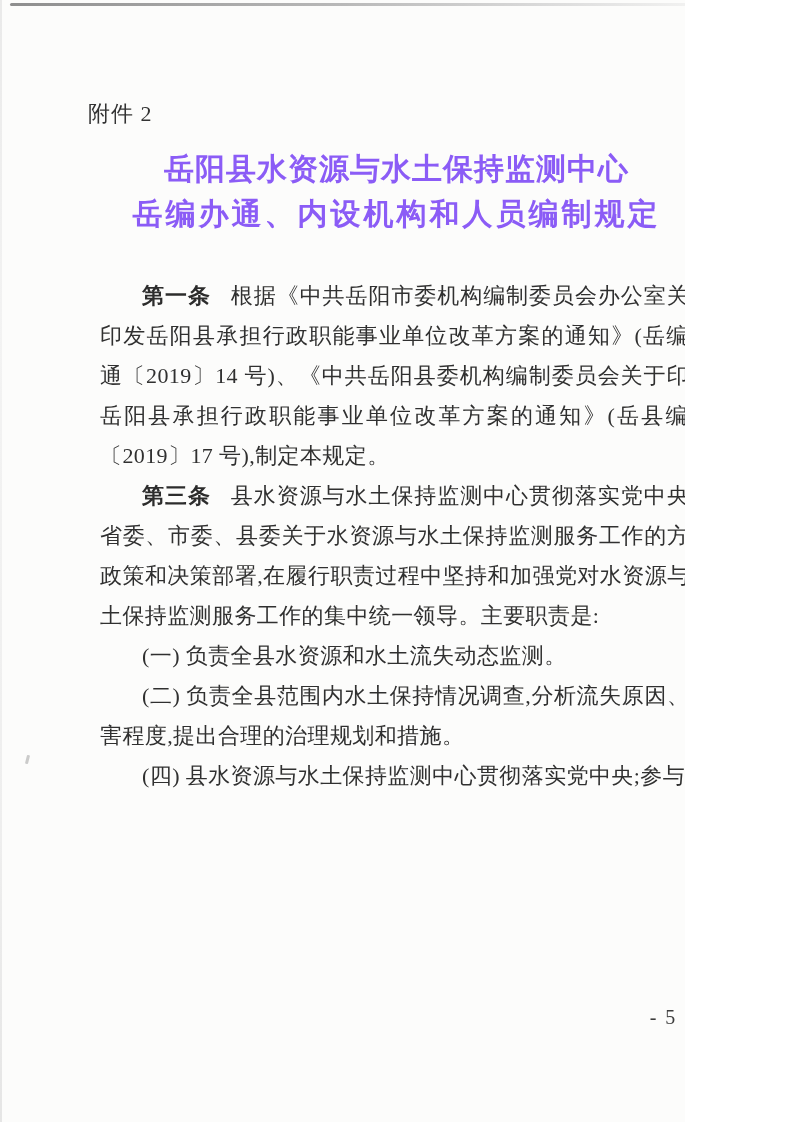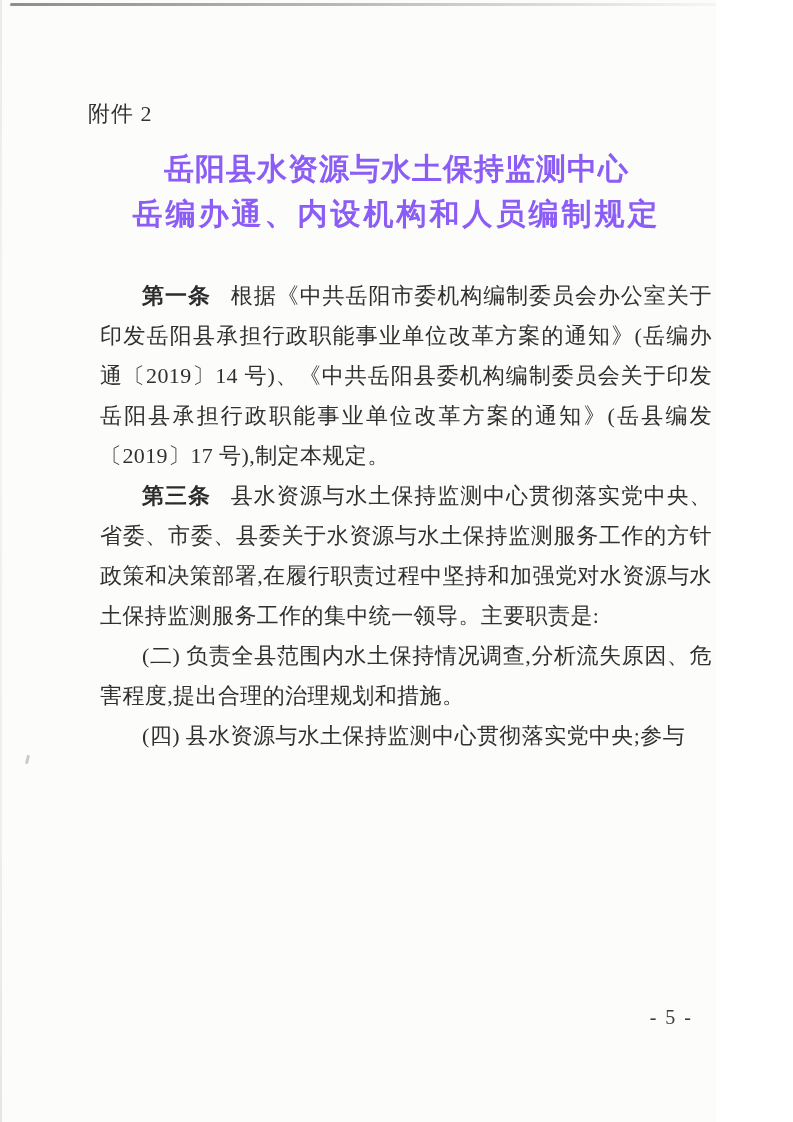--- a/index.html
+++ b/index.html
@@ -4,21 +4,20 @@
 <style>
   html, body { margin: 0; padding: 0; background: #ffffff; }
   .page {
     position: relative;
     width: 685px;
     height: 1122px;
     background: #fcfcfb;
     overflow: hidden;
     font-family: "Liberation Serif", "DejaVu Serif", serif;
     color: #303030;
-    padding-left: 31px;
   }
   
   .scan-top {
     position: absolute; top: 3px; left: 10px; width: 745px; height: 3px;
     background: linear-gradient(to right, #8e8e8e, #b9b9b9 45%, #dedede 75%, rgba(255,255,255,0));
     border-radius: 2px;
   }
   .scan-left {
     position: absolute; top: 0; left: 0; width: 2px; height: 100%;
     background: linear-gradient(to bottom, #e2e2e2, #efefef 30%, #e8e8e8 75%, #dcdcdc);
@@ -70,19 +69,20 @@
   <div class="attachment">附件 2</div>
 
   <h1 class="title">
     <span class="title-line">岳阳县水资源与水土保持监测中心</span>
     <span class="title-line wide">岳编办通、内设机构和人员编制规定</span>
   </h1>
 
   <div class="doc-body" id="doc-body">
       <p class="para"><span class="para-label">第一条</span><span>根据《中共岳阳市委机构编制委员会办公室关于印发岳阳县承担行政职能事业单位改革方案的通知》(岳编办通〔2019〕14 号)、《中共岳阳县委机构编制委员会关于印发岳阳县承担行政职能事业单位改革方案的通知》(岳县编发〔2019〕17 号),制定本规定。</span></p>
       <p class="para"><span class="para-label">第三条</span><span>县水资源与水土保持监测中心贯彻落实党中央、省委、市委、县委关于水资源与水土保持监测服务工作的方针政策和决策部署,在履行职责过程中坚持和加强党对水资源与水土保持监测服务工作的集中统一领导。主要职责是:</span></p>
+      <p class="para">(一) 负责全县水资源和水土流失动态监测。</p>
       <p class="para">(二) 负责全县范围内水土保持情况调查,分析流失原因、危害程度,提出合理的治理规划和措施。</p>
       <p class="para">(四) 县水资源与水土保持监测中心贯彻落实党中央;参与</p>
     </div>
 
   <div class="page-number">- 5 -</div>
 
 </div>
 
 </body></html>

